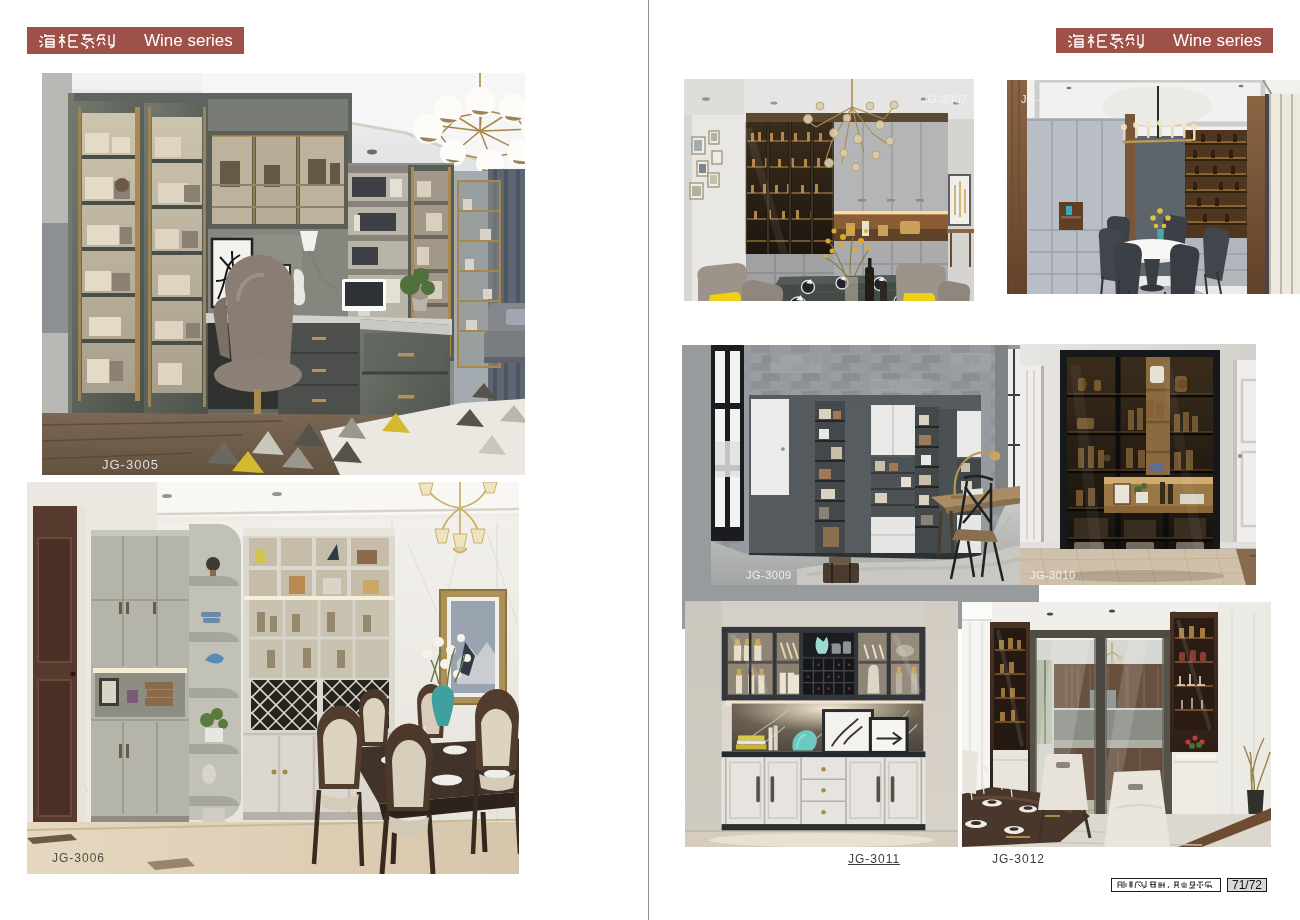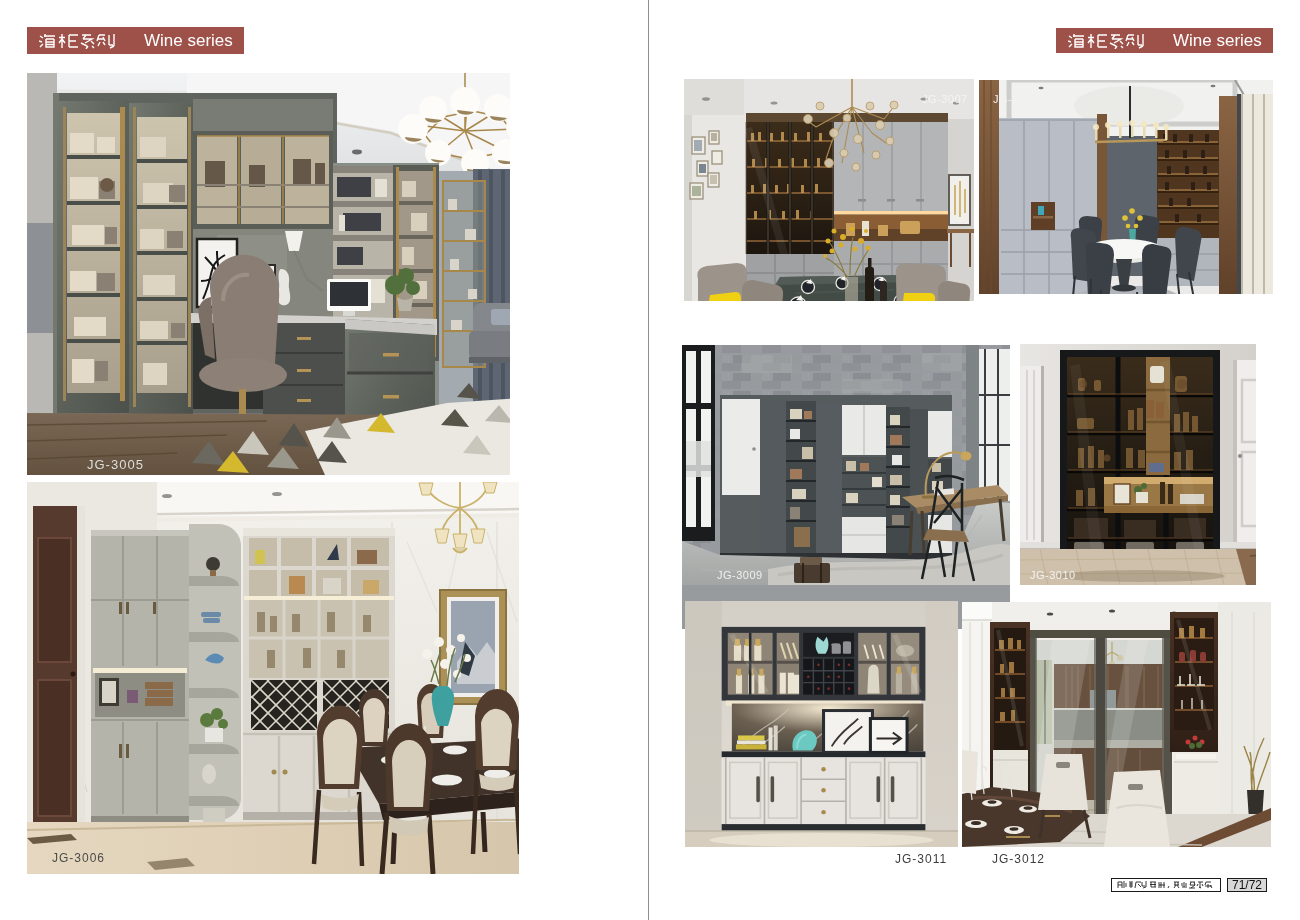--- a/index.html
+++ b/index.html
@@ -33,21 +33,21 @@
 <g stroke="#ffffff" stroke-width="1.4" fill="none">
 <path d="M1 3 L4 5 M0 8 L3 9 M1 14 L4 11 M6 1 L6 4 M5 3 H16 M7 6 H15 M7 6 V14 H15 V6 M7 9 H15 M7 11.5 H15"></path>
 <path d="M23 1 V15 M20 4.5 H26 M23 6 L20 10 M23 6 L26 10 M30 2 H39 M30 2 V14 M30 8 H37 M30 14 H39"></path>
 <path d="M43 2 H52 M47 2 L44 6 M44 6 H53 L46 10 M42 10 L48 13 M52 8 L55 11 M49 13 L47 16 M53 13 L55 15"></path>
 <path d="M60 2 L58 8 M60 2 H66 M64 4 L66 8 M59 6 L65 6 M61 9 L59 13 M64 9 L66 12 M70 2 V12 M70 12 H74 M75 1 V13 M75 13 L71 15"></path>
 </g>
 </svg>
 
 <div class="abs" style="left:1173px;top:31px;width:100px;color:#ffffff;font-size:17px;">Wine series</div>
 
-<div class="ph" id="p3005" style="left:27px;top:73px;width:483px;height:402px;background:#737373;">
+<div class="ph" id="p3005" style="left:42px;top:73px;width:483px;height:402px;background:#737373;">
 <svg width="570" height="402" viewBox="0 0 570 402">
 <defs>
 <linearGradient id="a5ceil" x1="0" y1="0" x2="0" y2="1">
           <stop offset="0" stop-color="#f2f3f4"></stop>
           <stop offset="1" stop-color="#dcdee0"></stop>
         </linearGradient>
 <linearGradient id="a5glass" x1="0" y1="0" x2="0" y2="1">
           <stop offset="0" stop-color="#cdc4ae"></stop>
           <stop offset="1" stop-color="#a89f8c"></stop>
         </linearGradient>
@@ -782,21 +782,21 @@
 
 <path d="M212,196 q-2,-11 9,-12 l33,2 q9,1 8,11 l-3,56 h-46 z" fill="#9c938a"></path>
 <path d="M254,210 q2,-9 11,-8 l16,3 q6,2 5,10 l-3,38 h-27 z" fill="#8f867d"></path>
 <path d="M220,214 l27,0 q5,1 4,7 l-2,18 -28,-1 q-4,-1 -3,-7 z" fill="#f0d013"></path>
 <path d="M260,228 l18,1 q4,1 3,6 l-2,14 -20,-1 q-3,-1 -2,-6 z" fill="#e6c714"></path>
 
 <text x="238" y="24" font-size="11" fill="#f4f4f2" letter-spacing="0.5">JG-3007</text>
 </svg>
 </div>
 
-<div class="ph" id="p3008" style="left:979px;top:80px;width:294px;height:214px;background:#eceae8;text-align:right;">
+<div class="ph" id="p3008" style="left:1007px;top:80px;width:294px;height:214px;background:#eceae8;text-align:right;">
 <svg width="294" height="252" viewBox="0 0 294 252">
 <defs>
 <linearGradient id="d8wood" x1="0" y1="0" x2="0" y2="1">
           <stop offset="0" stop-color="#8a6544"></stop>
           <stop offset="1" stop-color="#5a3c26"></stop>
         </linearGradient>
 <linearGradient id="d8floor" x1="0" y1="0" x2="0" y2="1">
           <stop offset="0" stop-color="#aeb2b6"></stop>
           <stop offset="1" stop-color="#ced2d5"></stop>
         </linearGradient>
@@ -927,21 +927,21 @@
       </g>
 <g fill="#2e3338" opacity="0.22">
         <ellipse cx="112" cy="230" rx="22" ry="4"></ellipse>
         <ellipse cx="178" cy="232" rx="24" ry="4"></ellipse>
       </g>
 
 <text x="14" y="23" font-size="11" fill="#f2f2f0" letter-spacing="0.5">JG-3008</text>
 </svg>
 </div>
 
-<div class="ph" id="p3009" style="left:682px;top:345px;width:328px;height:284px;background:#979b9e;">
+<div class="ph" id="p3009" style="left:682px;top:345px;width:328px;height:284px;background:#979b9e;padding-left:29px;">
 <svg width="328" height="240" viewBox="0 0 328 240">
 <defs>
 <pattern id="e9brick" width="40" height="18" patternUnits="userSpaceOnUse">
 <rect width="40" height="18" fill="#9da1a4"></rect>
 <rect x="0" y="0" width="19" height="8" fill="#92969a"></rect>
           <rect x="21" y="0" width="19" height="8" fill="#9ca0a3"></rect>
 <rect x="-9" y="10" width="18" height="8" fill="#a0a4a7"></rect>
           <rect x="11" y="10" width="18" height="8" fill="#8e9296"></rect>
           <rect x="31" y="10" width="18" height="8" fill="#9aa0a2"></rect>
 </pattern>
@@ -1545,21 +1545,21 @@
       </g>
 
 <path d="M152,170 L198,168 L208,245 L142,245 z" fill="#eae6dd"></path>
 <rect x="166" y="182" width="15" height="6" rx="2" fill="#8a867e"></rect>
 <path d="M154,206 Q174,200 200,206" stroke="#d9d5cc" stroke-width="2" fill="none"></path>
 
 <polygon points="0,148 16,150 14,192 0,190" fill="#e9e5dd"></polygon>
 </svg>
 </div>
 
-<div class="cap" style="left:895px;top:852px;">JG-3011</div>
+<div class="cap" style="left:848px;top:852px;text-decoration:underline;">JG-3011</div>
 
 <div class="cap" style="left:992px;top:852px;">JG-3012</div>
 
 <div class="abs" style="left:1111px;top:878px;width:108px;height:12px;border:1px solid #1a1a1a;background:#fff;"></div>
 
 <svg class="abs" style="left:1117px;top:881px;" width="97" height="8" viewBox="0 0 97 8">
 <g stroke="#222" stroke-width="0.9" fill="none">
 <path d="M1 1 V7 M1 1 H5 V7 M1 4 H5 M7 0 V7 M9 2 V6 M12 1 H16 M14 1 V7 M12 3 H16 M12 5 H16 M19 1 L18 7 M19 1 H24 M21 3 L24 6 M25 1 V5 M25 5 H28 M29 0 V6 M29 6 L26 7"></path>
 <path d="M33 1 H39 M34 1 V6 M38 1 V6 M33 3.5 H39 M34 6 H39 M42 1 V7 M44 1 V7 M42 4 H48 M47 1 V7 M51 7 L52 5"></path>
 <path d="M57 1 H62 M58 1 V4 M61 1 V4 M57 4 H62 M59 4 L57 7 M60 4 L62 7 M65 2 V5 M67 1 V6 M69 2 V5 M65 6 H70"></path>

